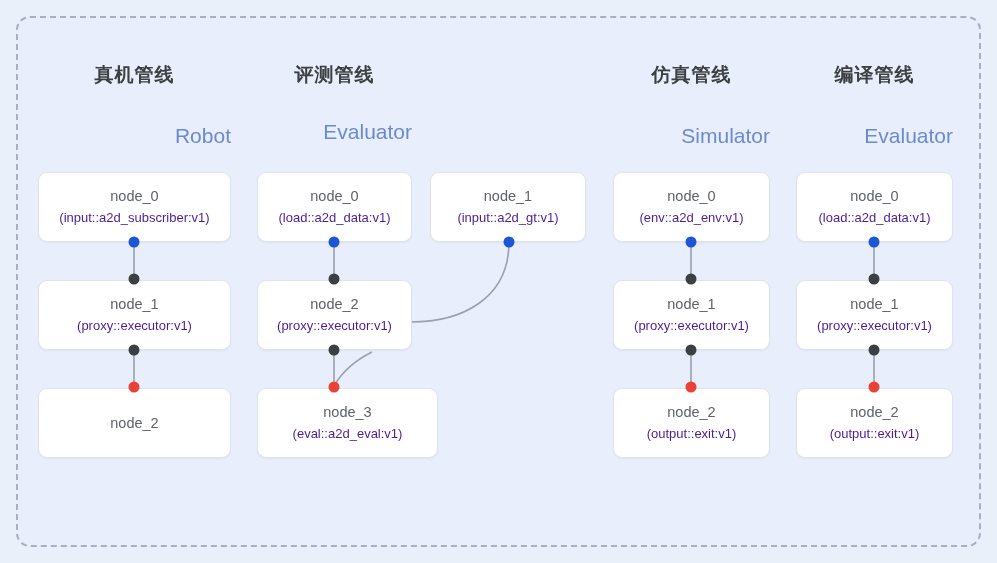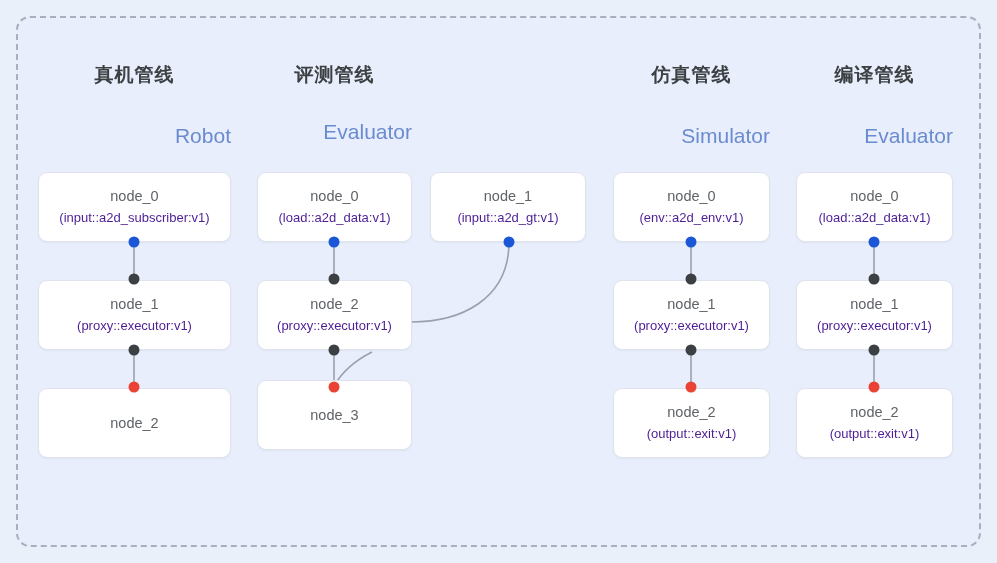--- a/index.html
+++ b/index.html
@@ -167,22 +167,23 @@
       </div>
       <div class="port port-in-blue" style="left:252px; top:242px;"></div>
 
       <div class="node" style="left:0px; top:280px; width:155px; height:70px;">
         <div class="node-name">node_2</div>
         <div class="node-type">(proxy::executor:v1)</div>
       </div>
       <div class="port port-in-dark" style="left:77px; top:279px;"></div>
       <div class="port port-out-dark" style="left:77px; top:350px;"></div>
 
-      <div class="node" style="left:0px; top:380px; width:155px; height:70px;">
+      <div class="node" style="left:0px; top:388px; width:181px; height:70px;">
         <div class="node-name">node_3</div>
+        <div class="node-type">(eval::a2d_eval:v1)</div>
       </div>
       <div class="port port-red" style="left:77px; top:387px;"></div>
     </div>
 
     <div class="column" style="left:613px; width:157px;">
       <div class="col-title" style="top:62px;">仿真管线</div>
       <div class="col-subtitle" style="top:124px;">Simulator</div>
 
       <div class="node" style="left:0px; top:172px; width:157px; height:70px;">
         <div class="node-name">node_0</div>

